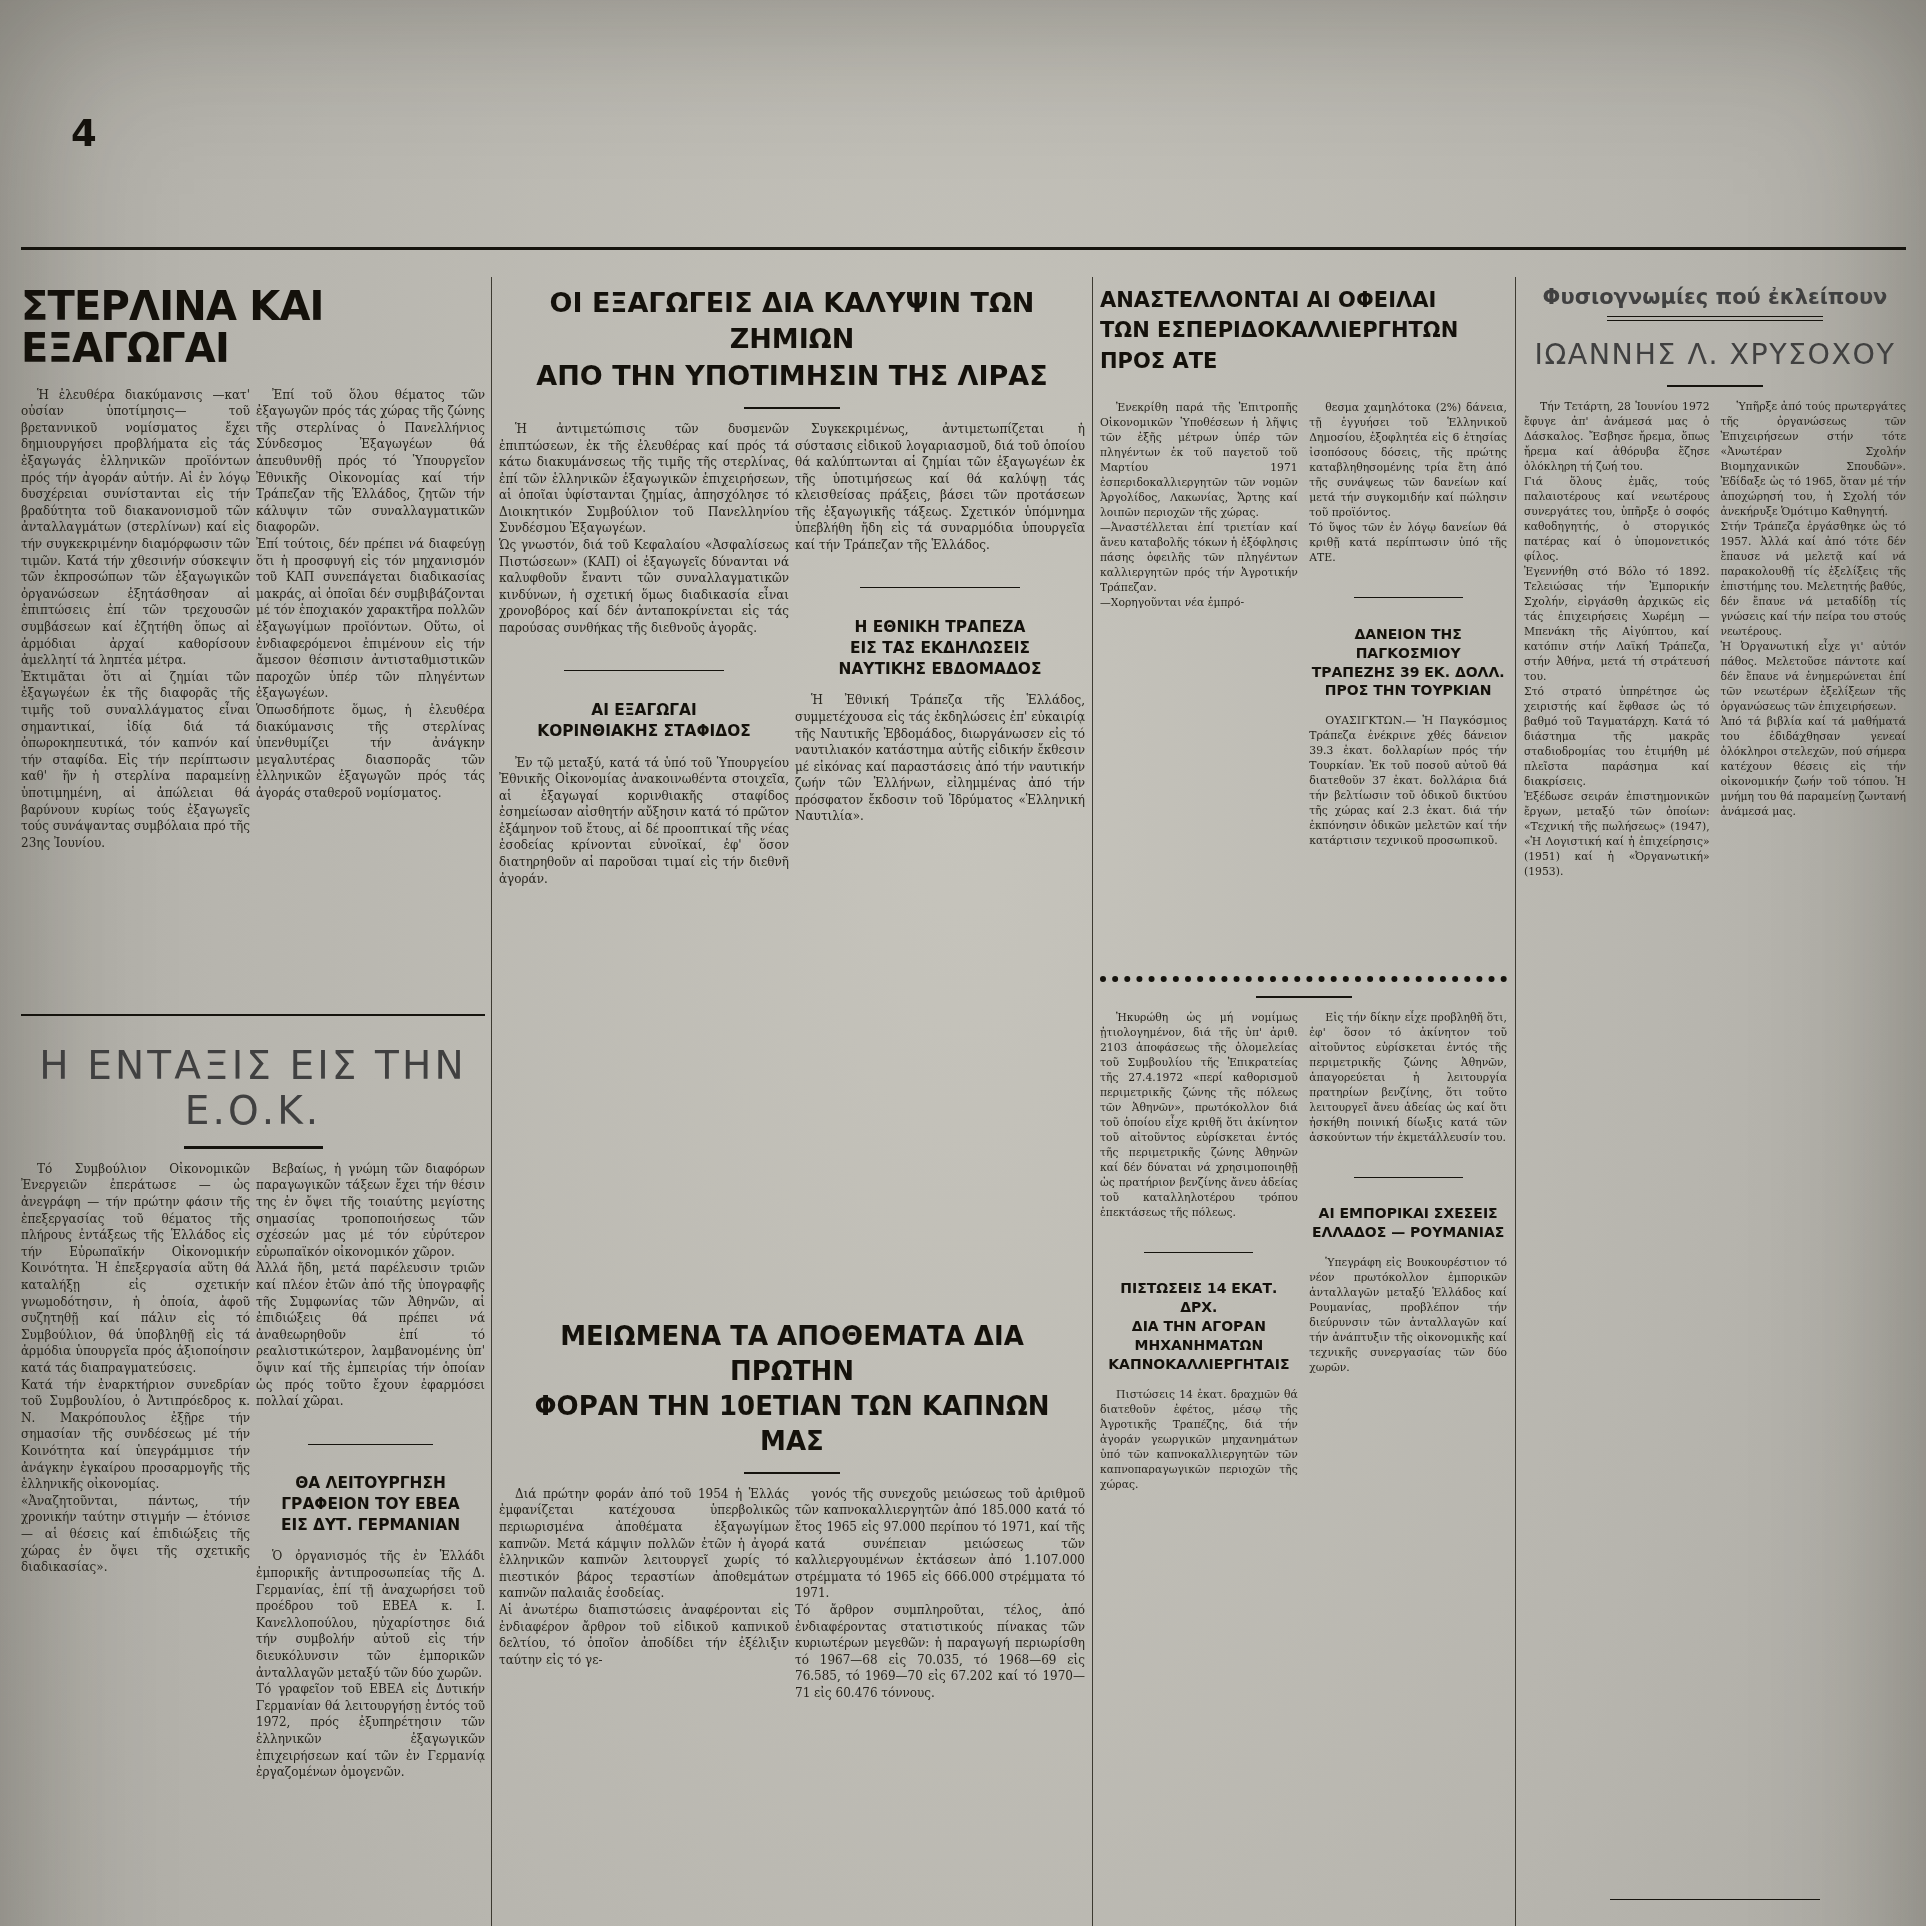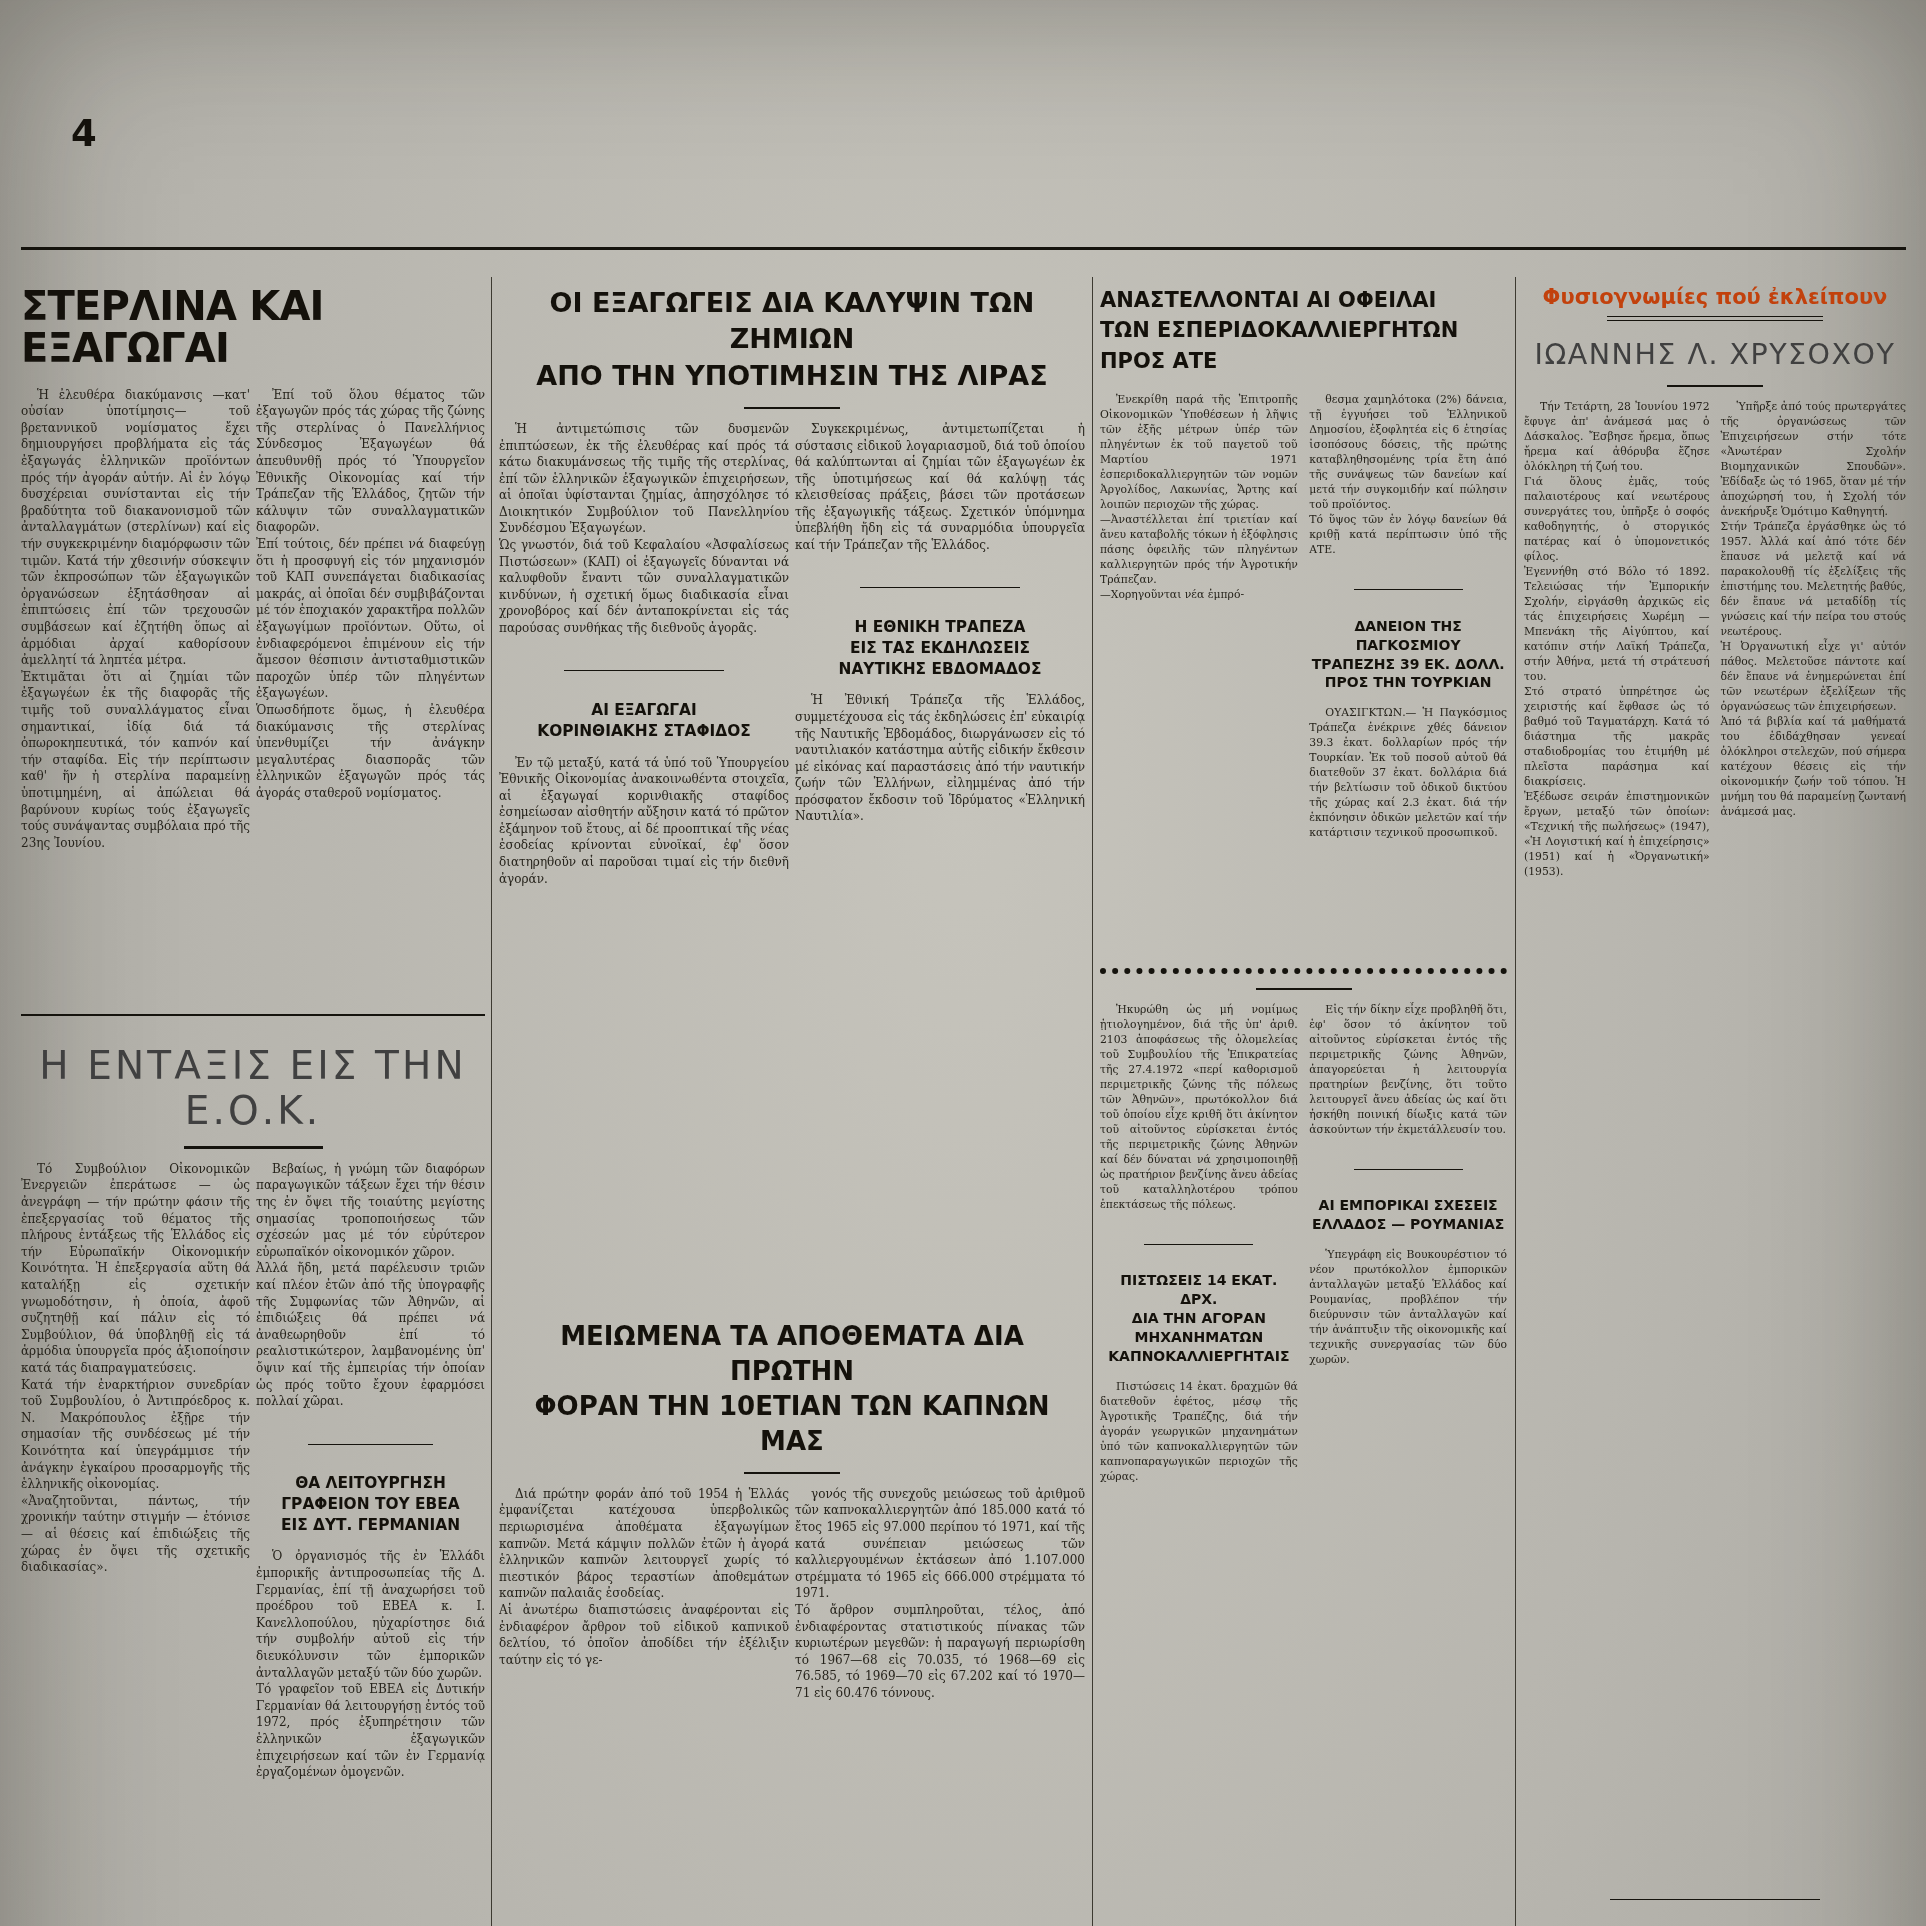--- a/index.html
+++ b/index.html
@@ -22,21 +22,21 @@
   
   .hl{font-family:"DejaVu Sans",sans-serif;font-weight:bold;white-space:pre-line;color:#14110b;}
   .hl-xl{font-size:40px;line-height:1.05;letter-spacing:-0.8px;}
   .hl-center{text-align:center;}
   .hl-lira{font-size:27px;line-height:1.35;}
   .hl-ate{font-size:21px;line-height:1.45;}
   .hl-kapna{font-size:26px;line-height:1.35;}
   .hl-benzin{font-size:18.5px;line-height:1.45;}
   .hl-light{font-family:"DejaVu Sans",sans-serif;font-weight:normal;color:#404040;}
   .hl-eok{font-size:39px;letter-spacing:3.1px;text-align:center;}
-  .kicker{font-family:"DejaVu Sans",sans-serif;font-weight:bold;font-size:21px;text-align:center;color:#c2410c;}
+  .kicker{font-family:"DejaVu Sans",sans-serif;font-weight:bold;font-size:21px;text-align:center;color:#404040;}
   .kicker-underline{width:216px;margin:7px auto 0 auto;border-top:1.9px solid #15130d;border-bottom:1.9px solid #15130d;height:3.1px;}
   .hl-name{font-size:28.5px;letter-spacing:1.5px;text-align:center;line-height:1.2;}
   
   .bt{font-size:12px;line-height:16.6px;text-align:justify;white-space:pre-line;color:#24210f;color:#26231b;text-indent:16px;}
   .bt-sm{font-size:10.8px;line-height:15px;}
   .cols2{display:flex;gap:6px;}
   .cols2>div{flex:1;min-width:0;}
   .clip{overflow:hidden;}
   .subhead{font-family:"DejaVu Sans",sans-serif;font-weight:bold;font-size:15.4px;line-height:1.35;text-align:center;white-space:pre-line;margin:13px 0;color:#14110b;}
   .subhead.sm{font-size:14px;}
@@ -118,21 +118,21 @@
       <div class="bt">Διά πρώτην φοράν ἀπό τοῦ 1954 ἡ Ἑλλάς ἐμφανίζεται κατέχουσα ὑπερβολικῶς περιωρισμένα ἀποθέματα ἐξαγωγίμων καπνῶν. Μετά κάμψιν πολλῶν ἐτῶν ἡ ἀγορά ἑλληνικῶν καπνῶν λειτουργεῖ χωρίς τό πιεστικόν βάρος τεραστίων ἀποθεμάτων καπνῶν παλαιᾶς ἐσοδείας.
 Αἱ ἀνωτέρω διαπιστώσεις ἀναφέρονται εἰς ἐνδιαφέρον ἄρθρον τοῦ εἰδικοῦ καπνικοῦ δελτίου, τό ὁποῖον ἀποδίδει τήν ἐξέλιξιν ταύτην εἰς τό γε-</div>
       <div class="bt">γονός τῆς συνεχοῦς μειώσεως τοῦ ἀριθμοῦ τῶν καπνοκαλλιεργητῶν ἀπό 185.000 κατά τό ἔτος 1965 εἰς 97.000 περίπου τό 1971, καί τῆς κατά συνέπειαν μειώσεως τῶν καλλιεργουμένων ἐκτάσεων ἀπό 1.107.000 στρέμματα τό 1965 εἰς 666.000 στρέμματα τό 1971.
 Τό ἄρθρον συμπληροῦται, τέλος, ἀπό ἐνδιαφέροντας στατιστικούς πίνακας τῶν κυριωτέρων μεγεθῶν: ἡ παραγωγή περιωρίσθη τό 1967—68 εἰς 70.035, τό 1968—69 εἰς 76.585, τό 1969—70 εἰς 67.202 καί τό 1970—71 εἰς 60.476 τόννους.</div>
     </div>
   </div>
 
   <div class="abs" style="left:1100px;top:285px;width:407px;">
     <div class="hl hl-ate">ΑΝΑΣΤΕΛΛΟΝΤΑΙ ΑΙ ΟΦΕΙΛΑΙ
 ΤΩΝ ΕΣΠΕΡΙΔΟΚΑΛΛΙΕΡΓΗΤΩΝ ΠΡΟΣ ΑΤΕ</div>
-    <div class="cols2 clip" style="margin-top:16px;height:562px;gap:11.6px;">
+    <div class="cols2 clip" style="margin-top:24px;height:562px;gap:11.6px;">
       <div class="bt bt-sm">Ἐνεκρίθη παρά τῆς Ἐπιτροπῆς Οἰκονομικῶν Ὑποθέσεων ἡ λῆψις τῶν ἑξῆς μέτρων ὑπέρ τῶν πληγέντων ἐκ τοῦ παγετοῦ τοῦ Μαρτίου 1971 ἐσπεριδοκαλλιεργητῶν τῶν νομῶν Ἀργολίδος, Λακωνίας, Ἄρτης καί λοιπῶν περιοχῶν τῆς χώρας.
 —Ἀναστέλλεται ἐπί τριετίαν καί ἄνευ καταβολῆς τόκων ἡ ἐξόφλησις πάσης ὀφειλῆς τῶν πληγέντων καλλιεργητῶν πρός τήν Ἀγροτικήν Τράπεζαν.
 —Χορηγοῦνται νέα ἐμπρό-</div>
       <div>
         <div class="bt bt-sm">θεσμα χαμηλότοκα (2%) δάνεια, τῇ ἐγγυήσει τοῦ Ἑλληνικοῦ Δημοσίου, ἐξοφλητέα εἰς 6 ἐτησίας ἰσοπόσους δόσεις, τῆς πρώτης καταβληθησομένης τρία ἔτη ἀπό τῆς συνάψεως τῶν δανείων καί μετά τήν συγκομιδήν καί πώλησιν τοῦ προϊόντος.
 Τό ὕψος τῶν ἐν λόγῳ δανείων θά κριθῇ κατά περίπτωσιν ὑπό τῆς ΑΤΕ.</div>
         <div class="subhead sm">
           <div class="subhead-rule"></div>
           <span>ΔΑΝΕΙΟΝ ΤΗΣ ΠΑΓΚΟΣΜΙΟΥ
 ΤΡΑΠΕΖΗΣ 39 ΕΚ. ΔΟΛΛ.

